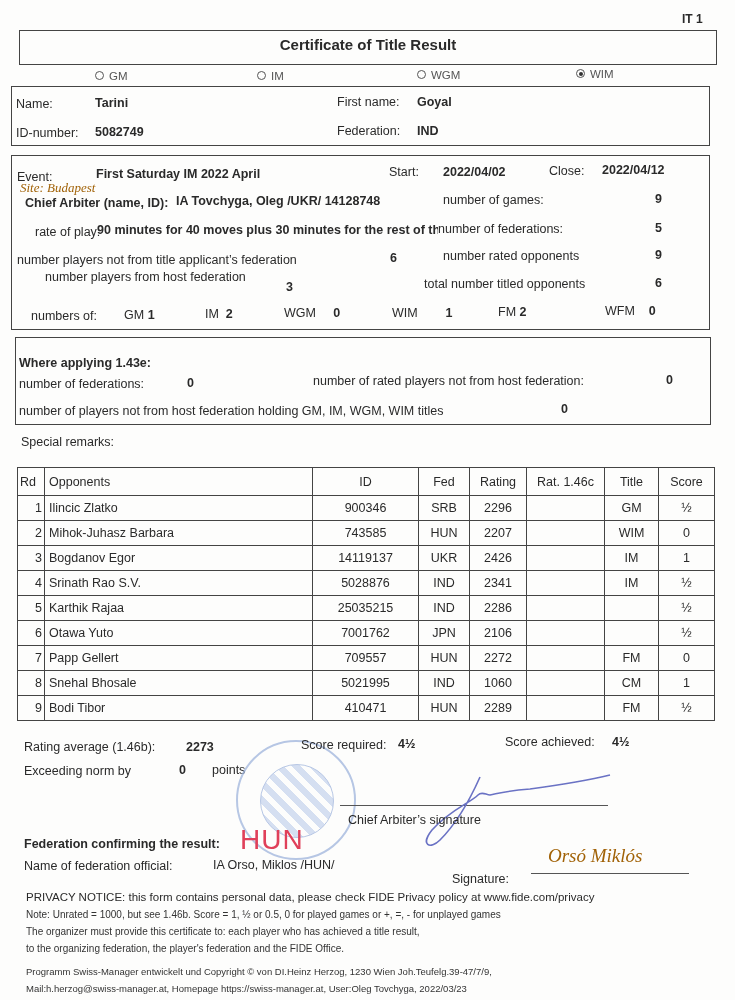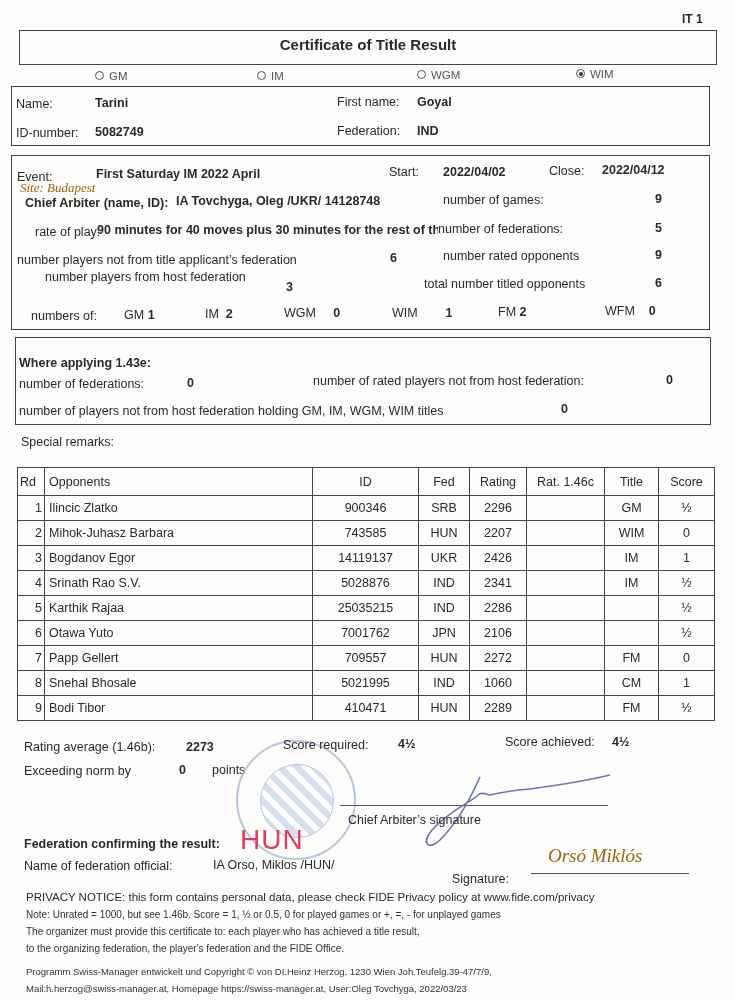--- a/index.html
+++ b/index.html
@@ -210,21 +210,21 @@
 <div class="abs" style="left:24px;top:740px;">Rating average (1.46b):</div>
 <div class="abs b" style="left:186px;top:740px;">2273</div>
 <div class="abs" style="left:24px;top:764px;">Exceeding norm by</div>
 <div class="abs b" style="left:179px;top:763px;">0</div>
 <div class="abs" style="left:212px;top:763px;">points</div>
 
 <div class="stamp">
   <div class="inner"></div>
 </div>
 
-<div class="abs" style="left:283px;top:738px;text-align:center;">Score required:</div>
+<div class="abs" style="left:301px;top:738px;text-align:center;">Score required:</div>
 <div class="abs b" style="left:398px;top:737px;">4½</div>
 <div class="abs" style="left:505px;top:735px;">Score achieved:</div>
 <div class="abs b" style="left:612px;top:735px;">4½</div>
 
 <div class="sigline" style="left:340px;top:805px;width:268px;"></div>
 <svg style="position:absolute;left:410px;top:765px;" width="210" height="90">
   <path d="M70,12 C62,30 50,55 30,75 C20,85 10,80 22,65 C40,45 60,38 68,30 C72,26 76,30 80,30 C90,28 95,26 120,24 C150,20 180,15 200,10" fill="none" stroke="#6a72c4" stroke-width="1.6"></path>
 </svg>
 <div class="abs" style="left:348px;top:813px;">Chief Arbiter’s signature</div>
 

